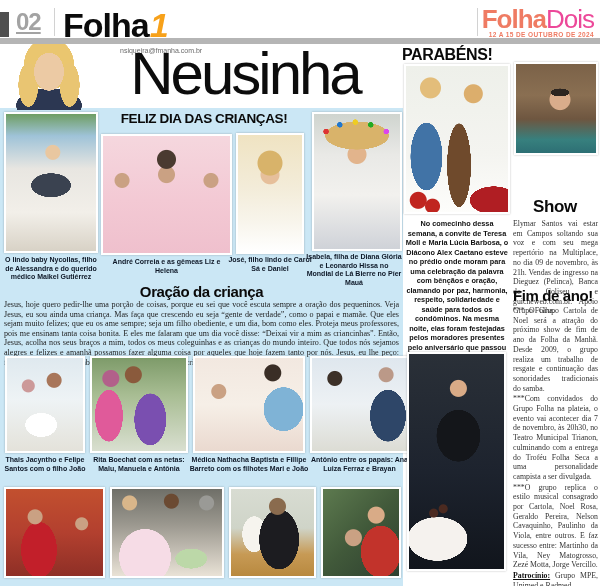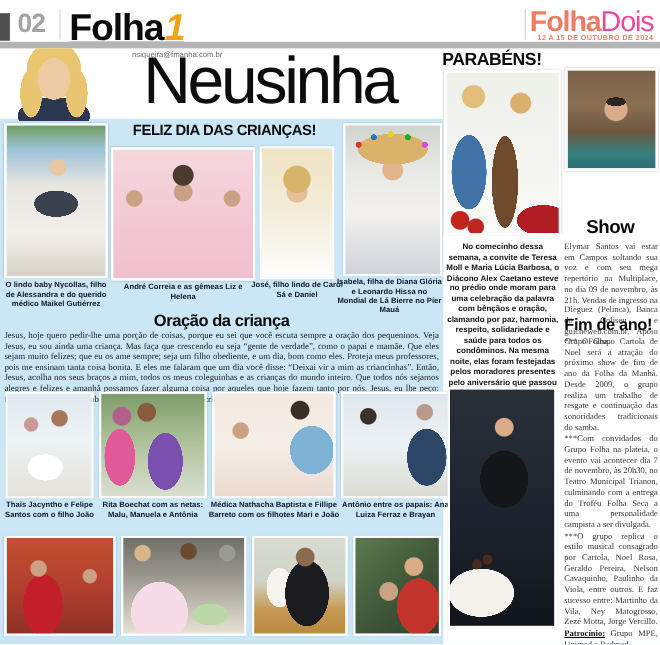--- a/index.html
+++ b/index.html
@@ -1,21 +1,21 @@
 <!DOCTYPE html>
 <html><head>
 <meta charset="utf-8">
 <style>
   html,body{margin:0;padding:0;background:#fff;}
   #page{position:relative;width:600px;height:586px;background:#fff;overflow:hidden;
         font-family:"Liberation Sans",sans-serif;-webkit-font-smoothing:antialiased;}
   .abs{position:absolute;}
   
   .tab{left:0;top:12px;width:9px;height:25px;background:#4f4f4f;}
-  .pagenum{left:16px;top:8px;font-size:24px;font-weight:bold;color:#a3a3a3;letter-spacing:-1px;}
+  .pagenum{left:16px;top:8px;font-size:24px;font-weight:bold;color:#a3a3a3;letter-spacing:-1px;text-decoration:underline;}
   .vdiv{width:1px;height:28px;background:#d2d2d2;top:8px;}
   .brand{left:63px;top:6px;font-size:34px;font-weight:bold;color:#0b0b0b;letter-spacing:-1px;text-decoration:underline;}
   .brand .one{color:#f7a11a;font-style:italic;padding-left:1px;}
   .edition{right:6px;top:4px;font-size:26px;letter-spacing:-1px;white-space:nowrap;}
   .edition .ed-f{font-weight:bold;color:#ef7b63;}
   .edition .ed-d{font-weight:normal;color:#ec4899;}
   .eddate{right:6px;top:31px;font-size:6.5px;font-weight:bold;color:#ef7b63;letter-spacing:.4px;}
   .graybar{left:0;top:38px;width:600px;height:6px;background:#b5b5b5;}
   
   .avatar{left:6px;top:44px;width:86px;height:66px;z-index:6;

